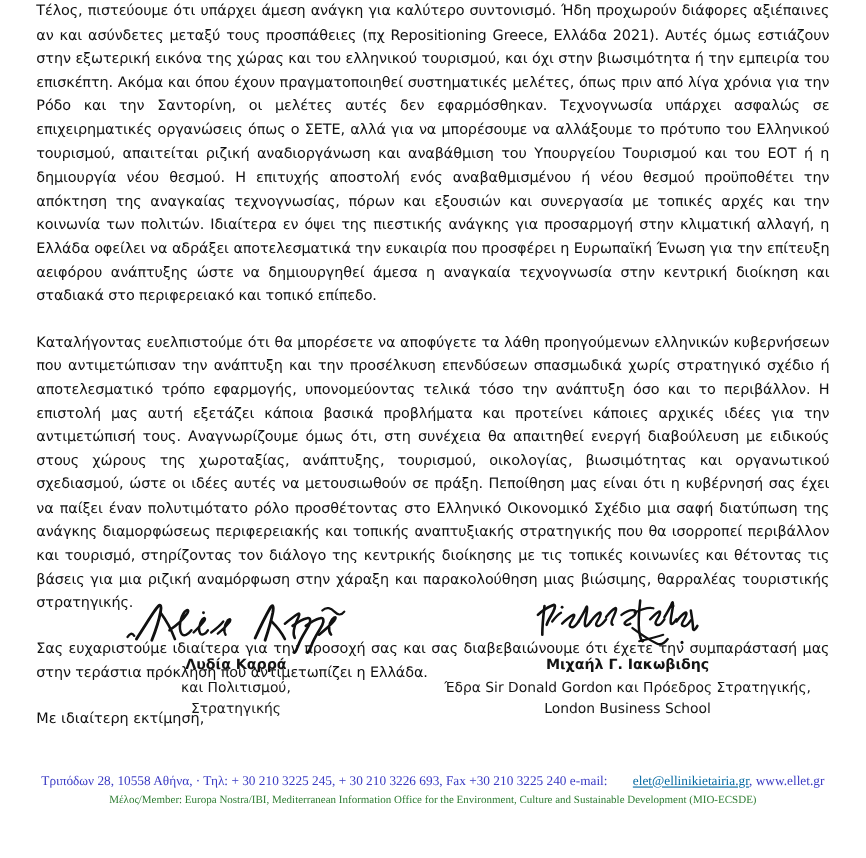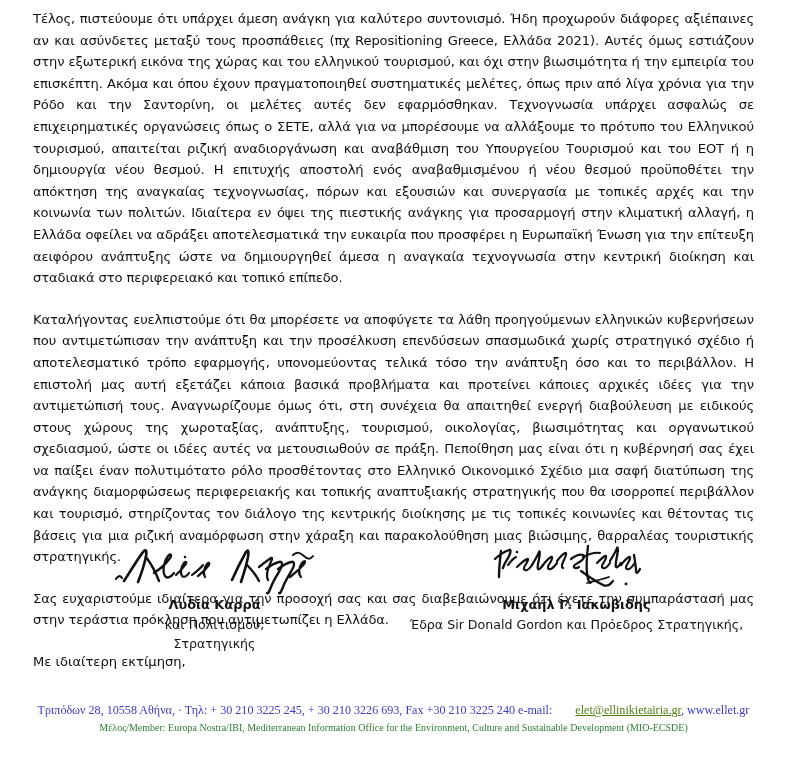--- a/index.html
+++ b/index.html
@@ -14,21 +14,21 @@
     font-family: "DejaVu Sans", "Liberation Sans", sans-serif;
     color: #000000;
     position: relative;
     overflow: hidden;
   }
   .page {
     position: relative;
     width: 787px;
     height: 780px;
     box-sizing: border-box;
-    padding: 8px;
+    padding: 0;
   }
   .body-text {
     position: absolute;
     left: 33px;
     right: 33px;
     width: 721px;
   }
   .para {
     font-size: 13.1px;
     line-height: 21.6px;
@@ -55,21 +55,21 @@
     align-items: flex-start;
   }
   .sig-block {
     width: 355px;
     text-align: center;
     font-size: 12.6px;
     line-height: 19.5px;
     color: #141414;
   }
   .sig-block.left { margin-left: 4px; text-align: center; }
-  .sig-block.right { }
+  .sig-block.right { margin-right: 6px; }
   .sig-image {
     height: 52px;
     display: flex;
     align-items: flex-end;
     justify-content: center;
     margin-bottom: 1px;
   }
   .sig-image svg { display: block; }
   .sig-name {
     font-weight: bold;
@@ -92,21 +92,21 @@
     font-family: "Liberation Serif", "DejaVu Serif", serif;
   }
   .footer-line1 {
     font-size: 12.1px;
     line-height: 17px;
     color: #3b3bc4;
     white-space: nowrap;
   }
   .footer-line1 .email {
     text-decoration: underline;
-    color: #4d7c0f;
+    color: #0369a1;
     margin-left: 20px;
   }
   .footer-line2 {
     font-size: 10px;
     line-height: 17px;
     color: #2e7d32;
     white-space: nowrap;
   }
 </style>
 </head>
@@ -171,20 +171,21 @@
             <path d="M134 22 C137 18,140 15,142 14 C144 13,143 17,141 20 C139 23,138 25,140 26 C142 27,145 24,147 21" stroke-width="2.2"></path>
             <path d="M147 12 C148 18,149 24,149 28 C149 31,151 30,153 26" stroke-width="2.3"></path>
             <path d="M94 28 C102 34,110 39,116 42 C120 44,123 42,126 38" stroke-width="2.2"></path>
             <path d="M100 40 C108 38,116 36,122 34" stroke-width="1.8"></path>
             <circle cx="139" cy="41" r="1.4" fill="#111" stroke="none"></circle>
           </g>
         </svg>
       </div>
       <div class="sig-name">Μιχαήλ Γ. Ιακωβιδης</div>
       <div class="sig-line">Έδρα Sir Donald Gordon και Πρόεδρος Στρατηγικής,</div>
+      <div class="sig-line">London Business School</div>
     </div>
 
   </div>
 
   <div class="footer">
     <div class="footer-line1"><span>Τριπόδων 28, 10558 Αθήνα, · Τηλ: + 30 210 3225 245, + 30 210 3226 693, Fax +30 210 3225 240 e-mail: </span><a class="email" href="#">elet@ellinikietairia.gr</a><span>,  www.ellet.gr</span></div>
     <div class="footer-line2">Μέλος/Member: Europa Nostra/IBI, Mediterranean Information Office for the Environment, Culture and Sustainable Development (MIO-ECSDE)</div>
   </div>
 
 </div>

